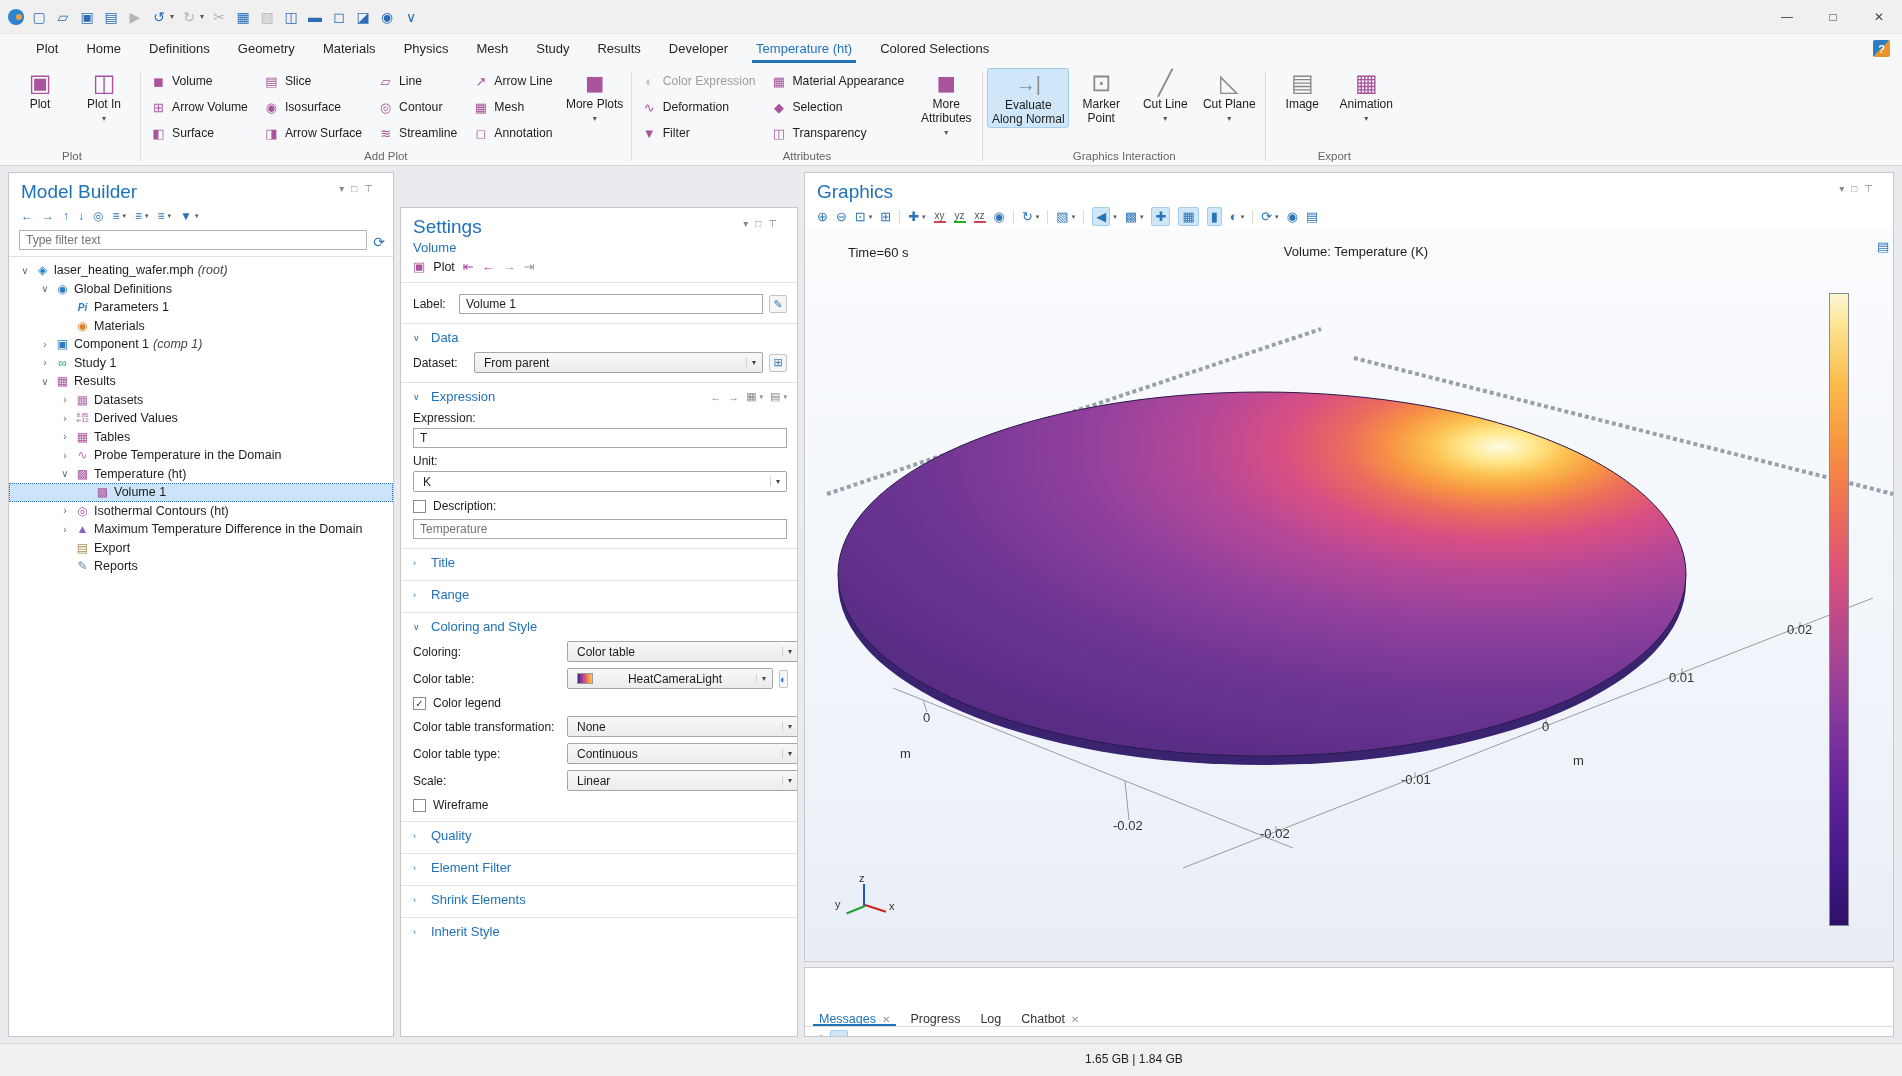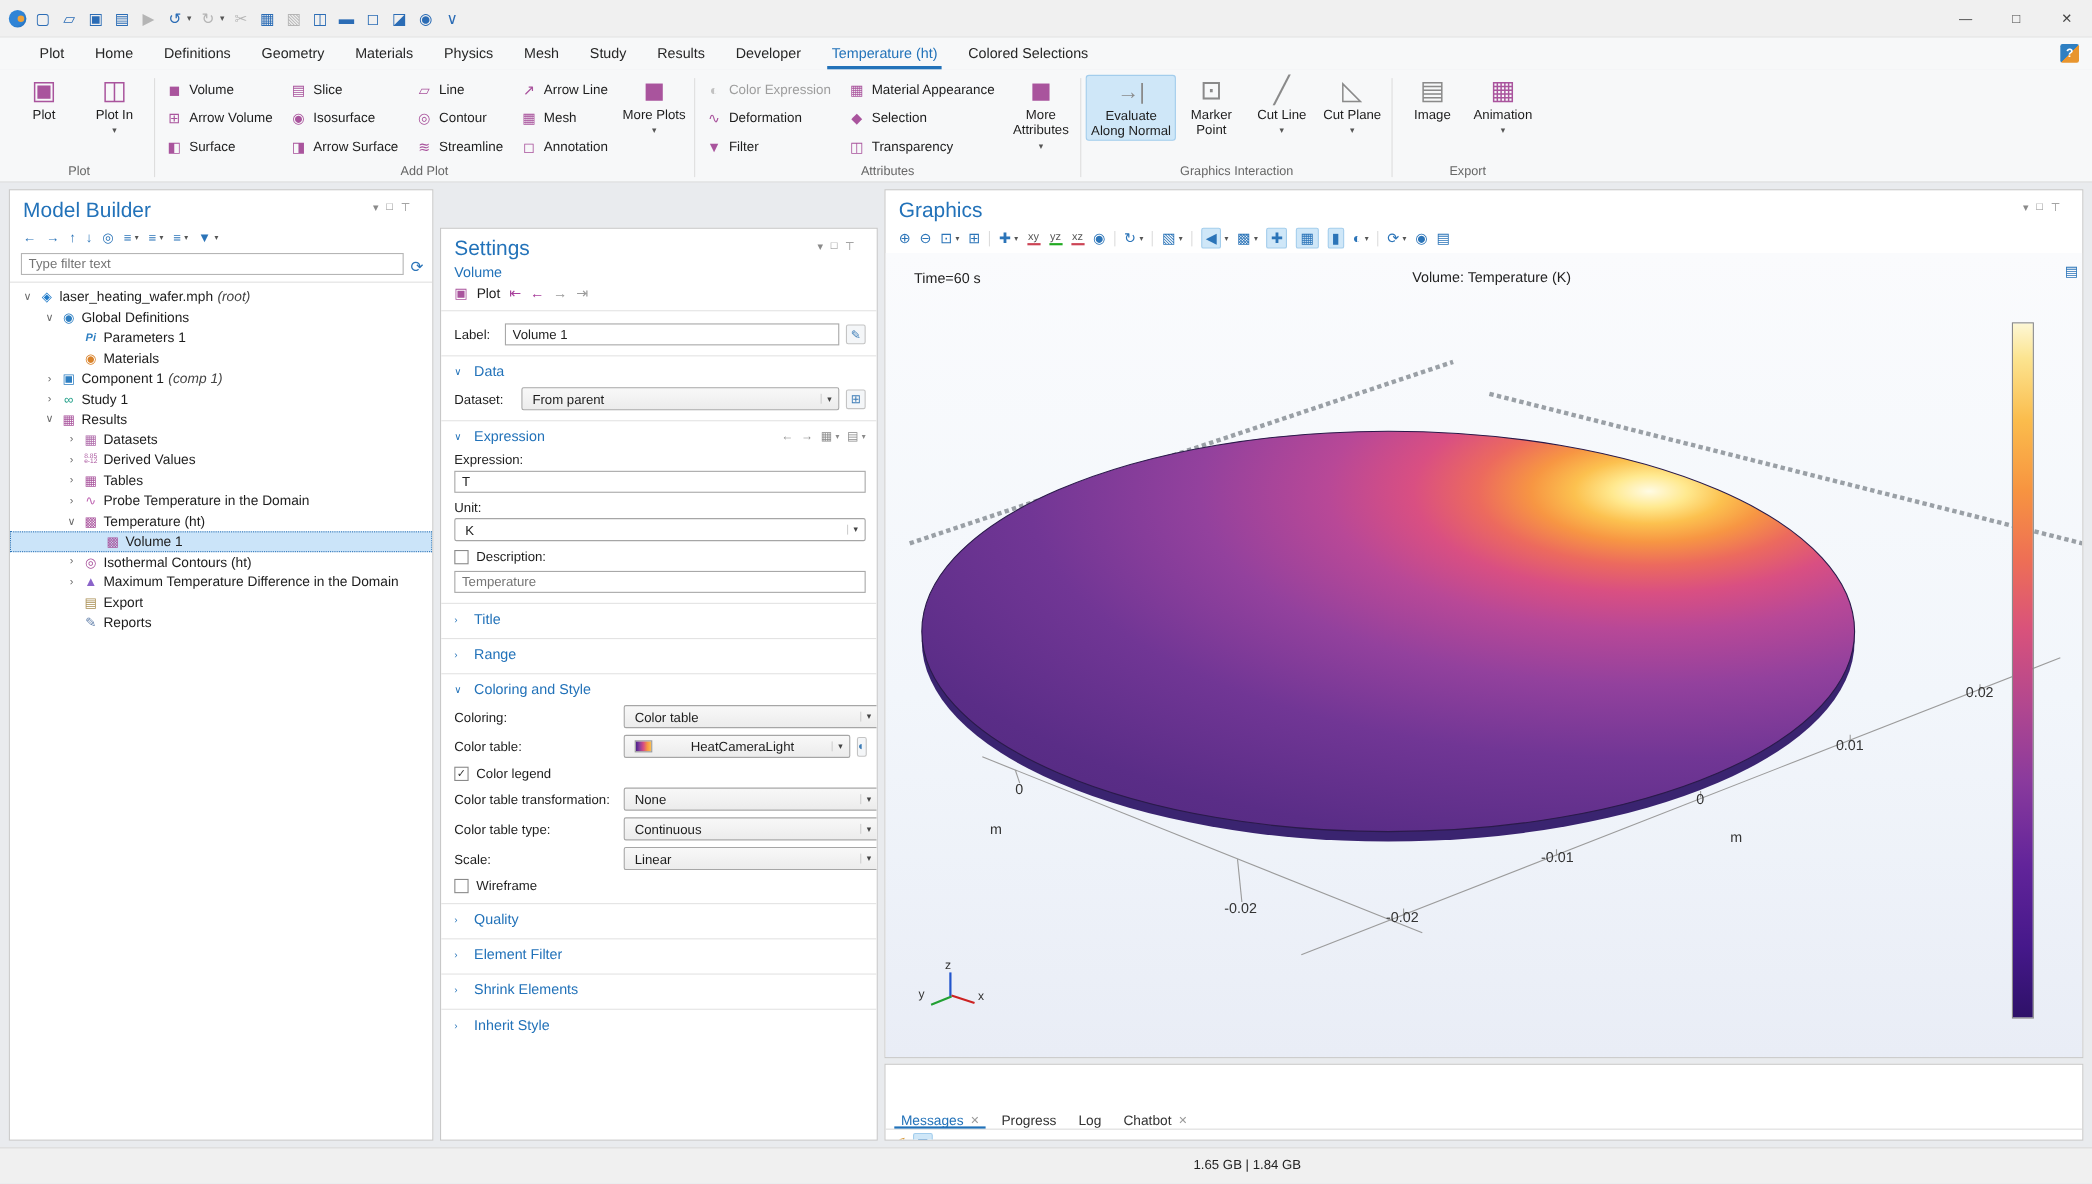--- a/index.html
+++ b/index.html
@@ -718,21 +718,21 @@
           <line x1="320" y1="551" x2="324" y2="590" stroke="#9b9b9b" stroke-width="1"></line>
           <line x1="471" y1="602" x2="471" y2="596" stroke="#9b9b9b" stroke-width="1"></line>
           <line x1="610" y1="548" x2="610" y2="542" stroke="#9b9b9b" stroke-width="1"></line>
           <line x1="741" y1="495" x2="741" y2="489" stroke="#9b9b9b" stroke-width="1"></line>
           <line x1="877" y1="444" x2="877" y2="438" stroke="#9b9b9b" stroke-width="1"></line>
           <line x1="995" y1="398" x2="995" y2="392" stroke="#9b9b9b" stroke-width="1"></line>
           <ellipse cx="457" cy="353" rx="424" ry="182" fill="#3a2470"></ellipse>
           <ellipse cx="457" cy="344" rx="424" ry="182" fill="url(#waferGrad)" stroke="#2a1a4a" stroke-width="1"></ellipse>
         </svg>
 
-        <span class="plot-label" style="left:26px; top:15px;">Time=60 s</span>
+        <span class="plot-label" style="left:43px; top:15px;">Time=60 s</span>
         <span class="plot-title">Volume: Temperature (K)</span>
 
         <div class="colorbar"></div>
 
         <span class="axis-label" style="left:982px; top:392px;">0.02</span>
         <span class="axis-label" style="left:864px; top:440px;">0.01</span>
         <span class="axis-label" style="left:737px; top:489px;">0</span>
         <span class="axis-label" style="left:596px; top:542px;">-0.01</span>
         <span class="axis-label" style="left:455px; top:596px;">-0.02</span>
         <span class="axis-label" style="left:768px; top:523px;">m</span>

